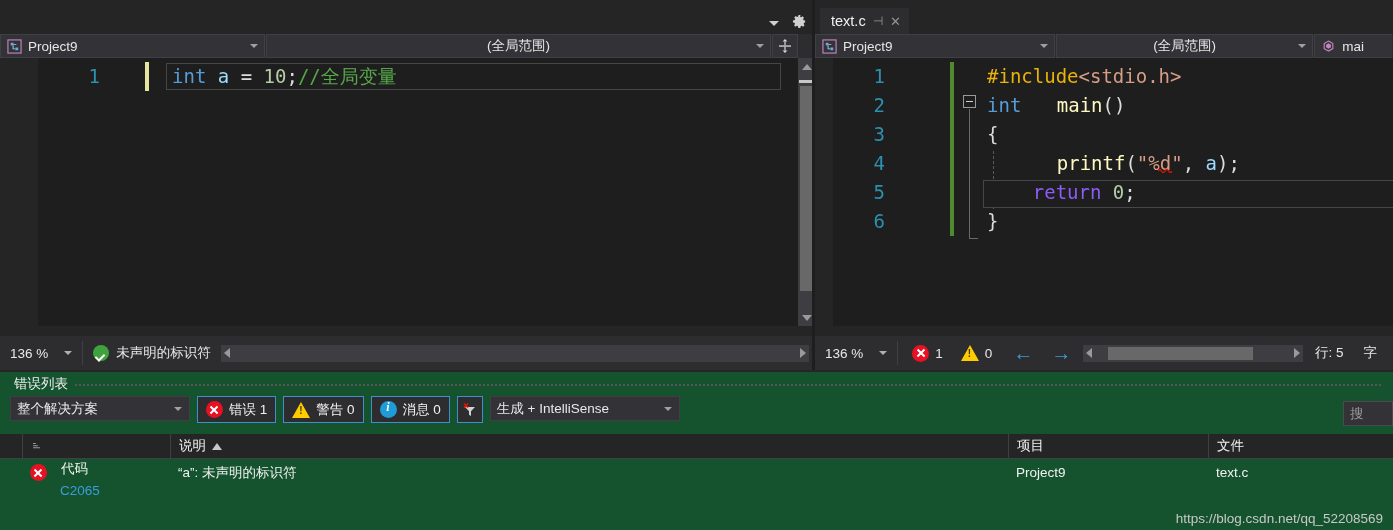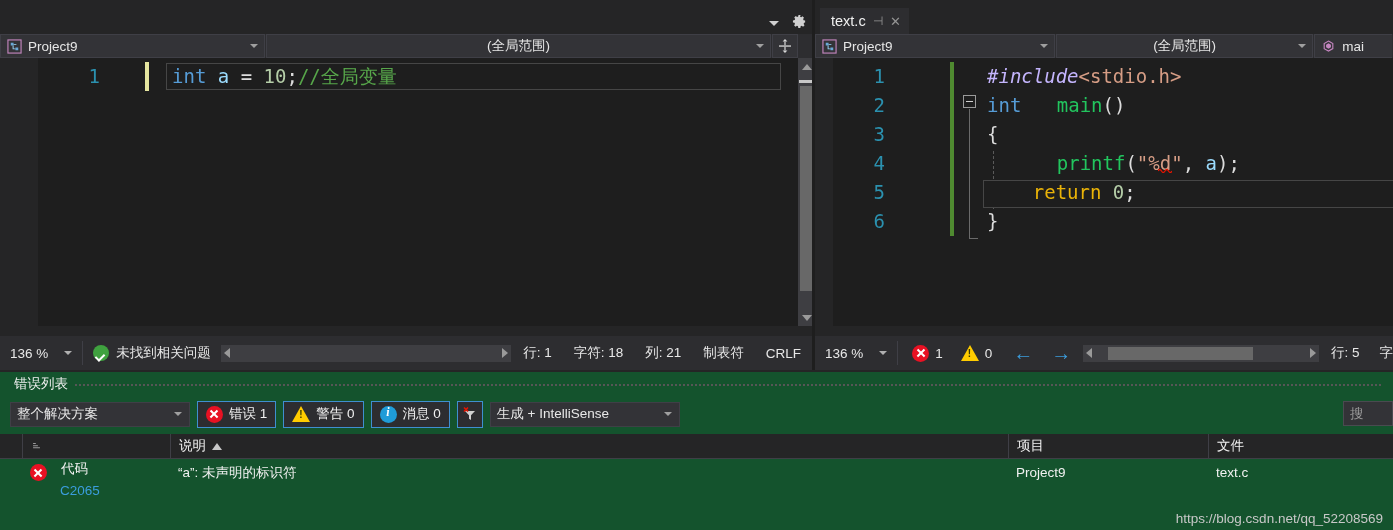--- a/index.html
+++ b/index.html
@@ -68,28 +68,28 @@
   .ed-selmargin2 { position: absolute; left: 0; top: 0; bottom: 0; width: 18px; background: #252526; }
 
   .code {
     position: absolute; top: 4px;
     font-family: "DejaVu Sans Mono", "Liberation Mono", monospace;
     font-size: 19px; line-height: 29px; white-space: pre;
   }
   .ln { color: #2b91af; text-align: right; position: absolute; font-family: "DejaVu Sans Mono", monospace; font-size: 19px; line-height: 29px; }
 
   .kw   { color: #569cd6; }
-  .kw2  { color: #eab308; }
+  .kw2  { color: #8b5cf6; }
   .id   { color: #9cdcfe; }
   .num  { color: #b5cea8; }
   .punc { color: #dcdcdc; }
   .cmt  { color: #57a64a; }
-  .pre  { color: #c4b5fd; font-style: italic; }
+  .pre  { color: #eab308; }
   .str  { color: #d69d85; }
-  .fn   { color: #22c55e; padding-left: 24px; }
+  .fn   { color: #fef9c3; padding-left: 24px; }
   .plain{ color: #dcdcdc; }
 
   .sel-line {
     position: absolute; border: 1px solid #464646; background: #1e1e1e;
   }
   .changebar-y { position: absolute; width: 4px; background: #e6e6a0; }
   .changebar-g { position: absolute; width: 4px; background: #4f8a30; }
 
   
   .vsb { position: absolute; right: 0; top: 0; width: 17px; bottom: 0; background: #3e3e42; }
@@ -128,21 +128,21 @@
 
   .hsb { height: 17px; background: #3e3e42; display: flex; align-items: center; justify-content: space-between; padding: 0 3px; position: relative; }
   .hsb .hthumb { position: absolute; top: 2px; bottom: 2px; background: #686868; }
 
   
   .errorlist { position: absolute; left: 0; top: 372px; width: 1393px; height: 160px; background: #14532d; }
   .el-header { height: 24px; display: flex; align-items: center; padding-left: 14px; font-size: 13.5px; color: #f1f1f1; position: relative; }
   .el-dots { position: absolute; left: 74px; right: 10px; top: 11px; height: 5px;
     background-image: radial-gradient(#565656 0.9px, transparent 1px);
     background-size: 4px 4px; }
-  .el-toolbar { height: 36px; display: flex; align-items: center; gap: 7px; padding: 0 10px; position: relative; }
+  .el-toolbar { height: 36px; display: flex; align-items: flex-start; gap: 7px; padding: 0 10px; position: relative; }
 
   .el-select { width: 180px; height: 25px; background: #333337; border: 1px solid #3f3f46;
     display: flex; align-items: center; padding: 0 6px; font-size: 13.5px; color: #e8e8e8; position: relative; }
   .el-select .arr { position: absolute; right: 7px; width: 0; height: 0; border-left: 4px solid transparent; border-right: 4px solid transparent; border-top: 4px solid #a0a0a0; }
   .el-select2 { width: 190px; }
   .el-btn { height: 27px; display: flex; align-items: center; gap: 6px; padding: 0 8px;
     border: 1px solid #3f8fd0; background: #2d2d30; font-size: 13.5px; color: #f1f1f1; }
   .el-iconbtn { width: 26px; height: 27px; border: 1px solid #3f8fd0; background: #2d2d30; display: flex; align-items: center; justify-content: center; }
   .el-search { position: absolute; right: 0; top: 5px; width: 50px; height: 25px; background: #333337; border: 1px solid #4a4a50;
     display: flex; align-items: center; padding-left: 6px; font-size: 13.5px; color: #9a9a9a; overflow: hidden; }
@@ -236,34 +236,27 @@
       </div>
 
       <div class="edstatus">
         <div class="zoombox">
           <span>136 %</span>
           <span class="arr"></span>
         </div>
         <div class="statsep"></div>
         <div style="display:flex; align-items:center; gap:7px; padding:0 10px;">
           <span class="okcheck"></span>
-          <span>未找到相关问题</span>
+          <span>未声明的标识符</span>
         </div>
         <div style="flex:1; position:relative; height:17px; margin:0 6px 0 0;">
           <div class="hsb" style="position:absolute; left:0; right:0; top:0;">
             <span class="tri-lf"></span>
             <span class="tri-rt"></span>
           </div>
-        </div>
-        <div style="display:flex; align-items:center; gap:22px; padding:0 14px 0 6px;">
-          <span>行: 1</span>
-          <span>字符: 18</span>
-          <span>列: 21</span>
-          <span>制表符</span>
-          <span>CRLF</span>
         </div>
       </div>
     </div>
 
     <div class="pane-sep"></div>
 
     <div class="pane pane-right">
 
       <div class="tabstrip">
         <div class="tab tab-inactive">
@@ -344,21 +337,21 @@
           <span class="navarrow">←</span>
           <span class="navarrow">→</span>
         </div>
         <div style="flex:1; position:relative; height:17px;">
           <div class="hsb" style="position:absolute; left:0; right:0; top:0;">
             <span class="tri-lf"></span>
             <div class="hthumb" style="left:25px; width:145px;"></div>
             <span class="tri-rt"></span>
           </div>
         </div>
-        <div style="display:flex; align-items:center; gap:20px; padding:0 0 0 12px; overflow:hidden; white-space:nowrap;">
+        <div style="display:flex; align-items:center; gap:20px; padding:0 16px 0 12px; overflow:hidden; white-space:nowrap;">
           <span>行: 5</span>
           <span>字</span>
         </div>
       </div>
     </div>
   </div>
 
   <div class="errorlist">
     <div class="el-header">
       <span>错误列表</span>

